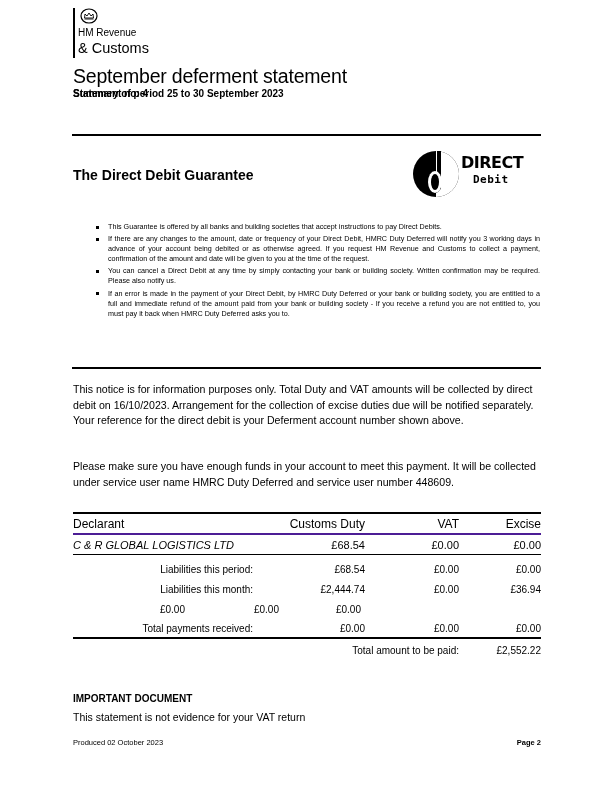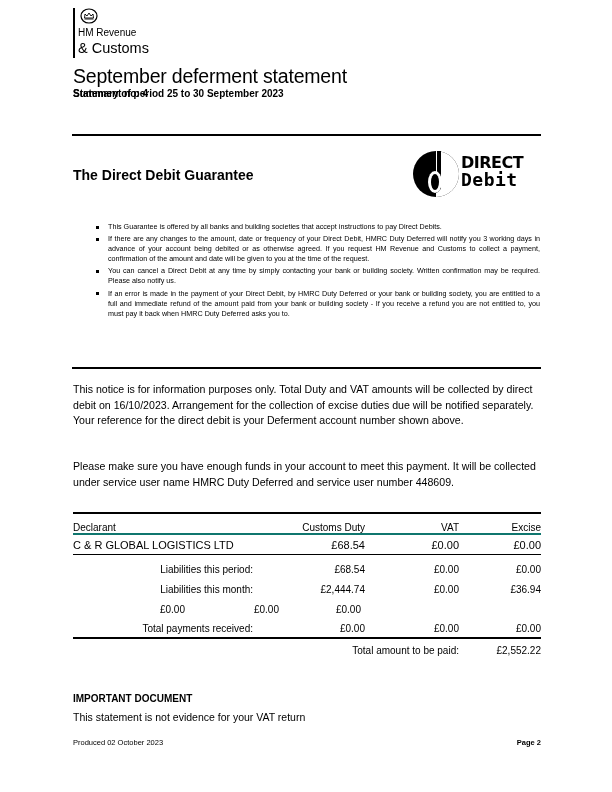--- a/index.html
+++ b/index.html
@@ -18,23 +18,23 @@
     .bullets { left: 96px; top: 222px; width: 444px; margin: 0; padding: 0; list-style: none; font-size: 7.2px; line-height: 10.1px; text-align: justify; }
     .bullets li { position: relative; padding-left: 12px; margin-bottom: 2px; }
     .bullets li::before { content: ""; position: absolute; left: 0; top: 3.5px; width: 3px; height: 3px; background: #000; }
     .para { left: 73px; width: 470px; font-size: 10.6px; line-height: 15.5px; }
     .tbl { left: 73px; top: 512px; width: 468px; font-size: 10px; }
     .trow { position: relative; display: flex; align-items: center; }
     .c1 { width: 180px; }
     .c2 { width: 112px; text-align: right; }
     .c3 { width: 94px; text-align: right; }
     .c4 { width: 82px; text-align: right; }
-    .thead { height: 19px; font-size: 10px; border-top: 2px solid #000; border-bottom: 2px solid #0f766e; align-items: flex-end; }
+    .thead { height: 19px; font-size: 12px; border-top: 2px solid #000; border-bottom: 2px solid #4c1d95; }
     .decl { height: 19px; font-size: 11px; border-bottom: 1px solid #000; }
-    .decl .c1 { text-transform: none; }
+    .decl .c1 { text-transform: none; font-style: italic; }
     .sum { height: 20px; font-size: 10px; }
     .sum .c1 { text-align: right; }
     .sum.last { height: 18px; border-bottom: 2px solid #000; }
     .total { height: 22px; font-size: 10px; }
     .total .lbl { width: 386px; text-align: right; }
     .important { left: 73px; top: 693px; font-size: 10px; font-weight: bold; }
     .not-evidence { left: 73px; top: 711px; font-size: 10.5px; }
     .produced { left: 73px; top: 738px; font-size: 7.5px; }
     .page-no { right: 71px; top: 738px; font-size: 7.5px; font-weight: bold; }
   </style>
@@ -59,21 +59,21 @@
 <div class="abs dd-heading">The Direct Debit Guarantee</div>
 <div class="abs dd-logo">
   <svg width="46" height="52" viewBox="0 0 46 52" style="position:absolute;left:0;top:0;">
     <circle cx="23" cy="26" r="23" fill="#000"></circle>
     <path d="M23 3 A23 23 0 0 1 23 49 Z" fill="#fff"></path>
     <path d="M26 3 L26 40 A 8 8 0 1 1 21 28" fill="none" stroke="#000" stroke-width="4"></path>
     <ellipse cx="22" cy="34" rx="7" ry="11" fill="#fff"></ellipse>
     <ellipse cx="22" cy="34" rx="4" ry="8" fill="#000"></ellipse>
   </svg>
   <div style="position:absolute;left:48px;top:6px;font-family:'DejaVu Sans',sans-serif;font-size:16px;line-height:17px;font-weight:bold;letter-spacing:-0.5px;">DIRECT</div>
-  <div style="position:absolute;left:48px;top:23px;font-family:'DejaVu Sans Mono',monospace;font-size:18px;line-height:18px;font-weight:bold;letter-spacing:0.5px;text-align:center;">Debit</div>
+  <div style="position:absolute;left:60px;top:23px;font-family:'DejaVu Sans Mono',monospace;font-size:11px;line-height:18px;font-weight:bold;letter-spacing:0.5px;text-align:center;">Debit</div>
 </div>
 
 <ul class="abs bullets">
   <li>This Guarantee is offered by all banks and building societies that accept instructions to pay Direct Debits.</li>
   <li>If there are any changes to the amount, date or frequency of your Direct Debit, HMRC Duty Deferred will notify you 3 working days in advance of your account being debited or as otherwise agreed. If you request HM Revenue and Customs to collect a payment, confirmation of the amount and date will be given to you at the time of the request.</li>
   <li>You can cancel a Direct Debit at any time by simply contacting your bank or building society. Written confirmation may be required. Please also notify us.</li>
   <li>If an error is made in the payment of your Direct Debit, by HMRC Duty Deferred or your bank or building society, you are entitled to a full and immediate refund of the amount paid from your bank or building society - If you receive a refund you are not entitled to, you must pay it back when HMRC Duty Deferred asks you to.</li>
 </ul>
 
 <div class="abs rule" style="top:367px;"></div>

